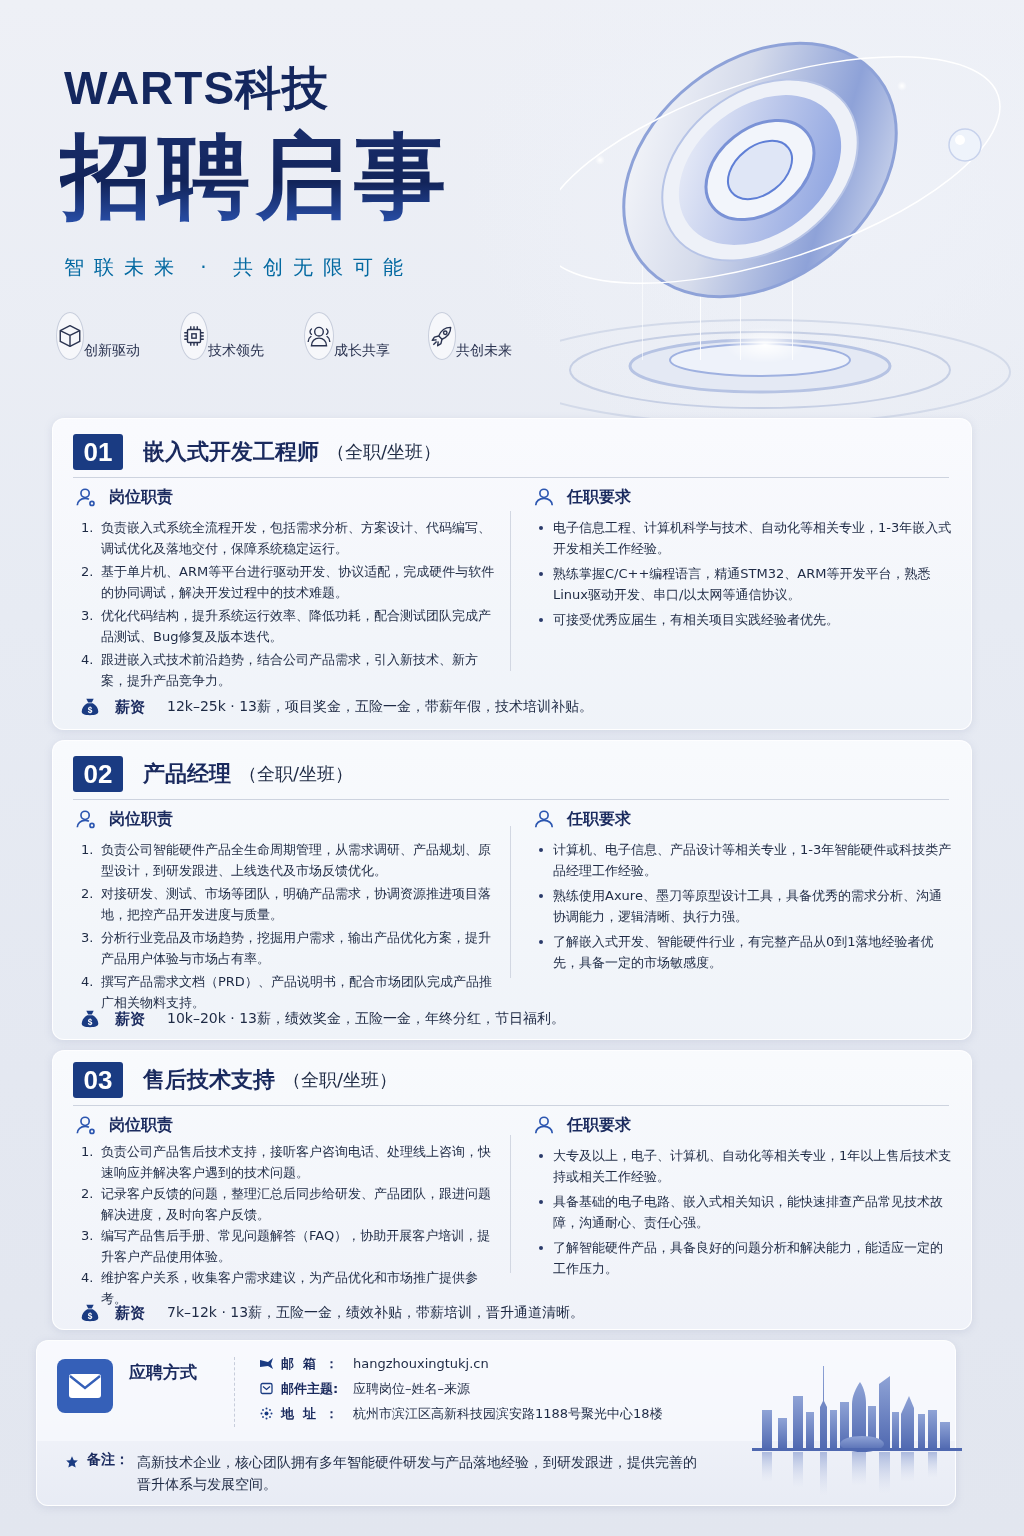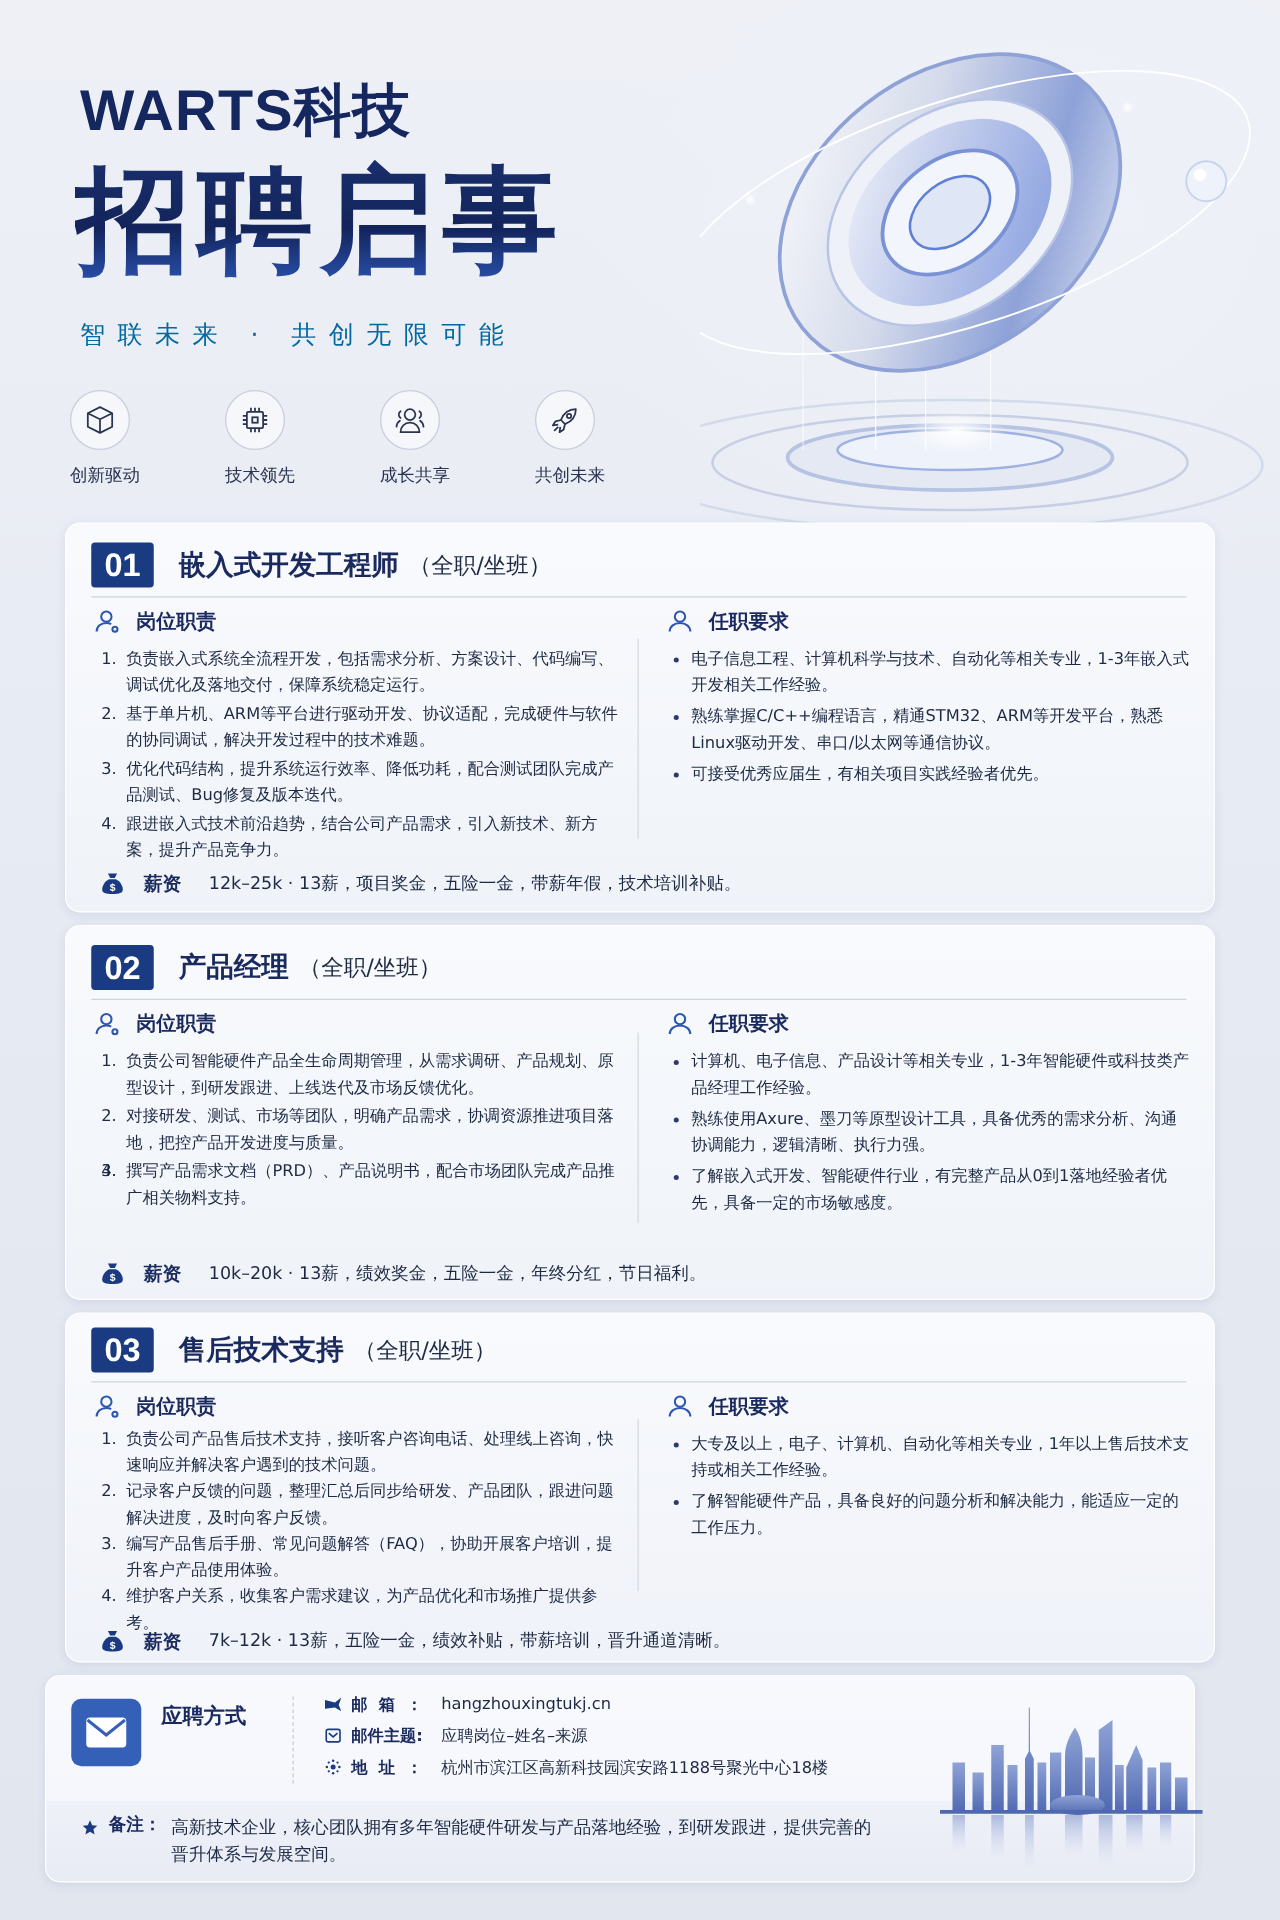--- a/index.html
+++ b/index.html
@@ -30,21 +30,21 @@
     line-height: 110px;
   }
   .slogan {
     position: absolute; left: 64px; top: 254px;
     font-size: 20px; letter-spacing: 10px; color: #0369a1;
   }
   .features {
     position: absolute; left: 56px; top: 312px;
     display: flex; gap: 52px;
   }
-  .feature { width: 72px; display: flex; flex-direction: column; align-items: flex-start; }
+  .feature { width: 72px; display: flex; flex-direction: row; align-items: flex-end; }
   .feature-circle {
     width: 48px; height: 48px; border-radius: 50%;
     border: 1px solid #c8cedc; background: rgba(255,255,255,0.55);
     display: flex; align-items: center; justify-content: center;
   }
   .feature-label { margin-top: 12px; font-size: 14px; color: #2a3350; white-space: nowrap; }
 
   
   .art { position: absolute; left: 560px; top: 0; width: 464px; height: 420px; }
 
@@ -285,21 +285,21 @@
       <svg width="22" height="22" viewBox="0 0 24 24" fill="none" stroke="#2c56b0" stroke-width="1.8">
           <circle cx="11" cy="8" r="4.5"></circle>
           <path d="M2.5 21c0-4.5 3.8-7.5 8.5-7.5 1.5 0 3 .3 4.2 1"></path>
           <circle cx="18.5" cy="19" r="2.2"></circle>
         </svg>
       <span class="t">岗位职责</span>
     </div>
     <ol class="duties">
       <li><span class="n">1.</span><span>负责公司智能硬件产品全生命周期管理，从需求调研、产品规划、原型设计，到研发跟进、上线迭代及市场反馈优化。</span></li>
       <li><span class="n">2.</span><span>对接研发、测试、市场等团队，明确产品需求，协调资源推进项目落地，把控产品开发进度与质量。</span></li>
-      <li><span class="n">3.</span></li>
+      <li><span class="n">3.</span><span>分析行业竞品及市场趋势，挖掘用户需求，输出产品优化方案，提升产品用户体验与市场占有率。</span></li>
       <li><span class="n">4.</span><span>撰写产品需求文档（PRD）、产品说明书，配合市场团队完成产品推广相关物料支持。</span></li>
     </ol>
   </div>
   <div class="col-divider" style="top:85px;height:152px;"></div>
   <div class="col col-right" style="top:66px;">
     <div class="sec-title">
       <svg width="22" height="22" viewBox="0 0 24 24" fill="none" stroke="#2c56b0" stroke-width="1.8">
           <circle cx="12" cy="8" r="4.5"></circle>
           <path d="M3 21c0-4.5 4-7.5 9-7.5s9 3 9 7.5"></path>
         </svg>
@@ -350,20 +350,21 @@
   <div class="col col-right" style="top:62px;">
     <div class="sec-title">
       <svg width="22" height="22" viewBox="0 0 24 24" fill="none" stroke="#2c56b0" stroke-width="1.8">
           <circle cx="12" cy="8" r="4.5"></circle>
           <path d="M3 21c0-4.5 4-7.5 9-7.5s9 3 9 7.5"></path>
         </svg>
       <span class="t">任职要求</span>
     </div>
     <ul class="reqs">
       <li>大专及以上，电子、计算机、自动化等相关专业，1年以上售后技术支持或相关工作经验。</li>
+      <li>具备基础的电子电路、嵌入式相关知识，能快速排查产品常见技术故障，沟通耐心、责任心强。</li>
       <li>了解智能硬件产品，具备良好的问题分析和解决能力，能适应一定的工作压力。</li>
     </ul>
   </div>
   <div class="salary" style="top:250px;">
     <svg width="22" height="22" viewBox="0 0 24 24">
         <path d="M8 3h8l-2 4h-4z" fill="#1a3b82"></path>
         <path d="M9 8h6c4 2 6 6 6 9 0 3-3 4-9 4s-9-1-9-4c0-3 2-7 6-9z" fill="#1a3b82"></path>
         <text x="12" y="18.5" font-size="9" font-weight="700" fill="#fff" text-anchor="middle" font-family="Liberation Sans, sans-serif">$</text>
       </svg>
     <span class="lbl">薪资</span>

